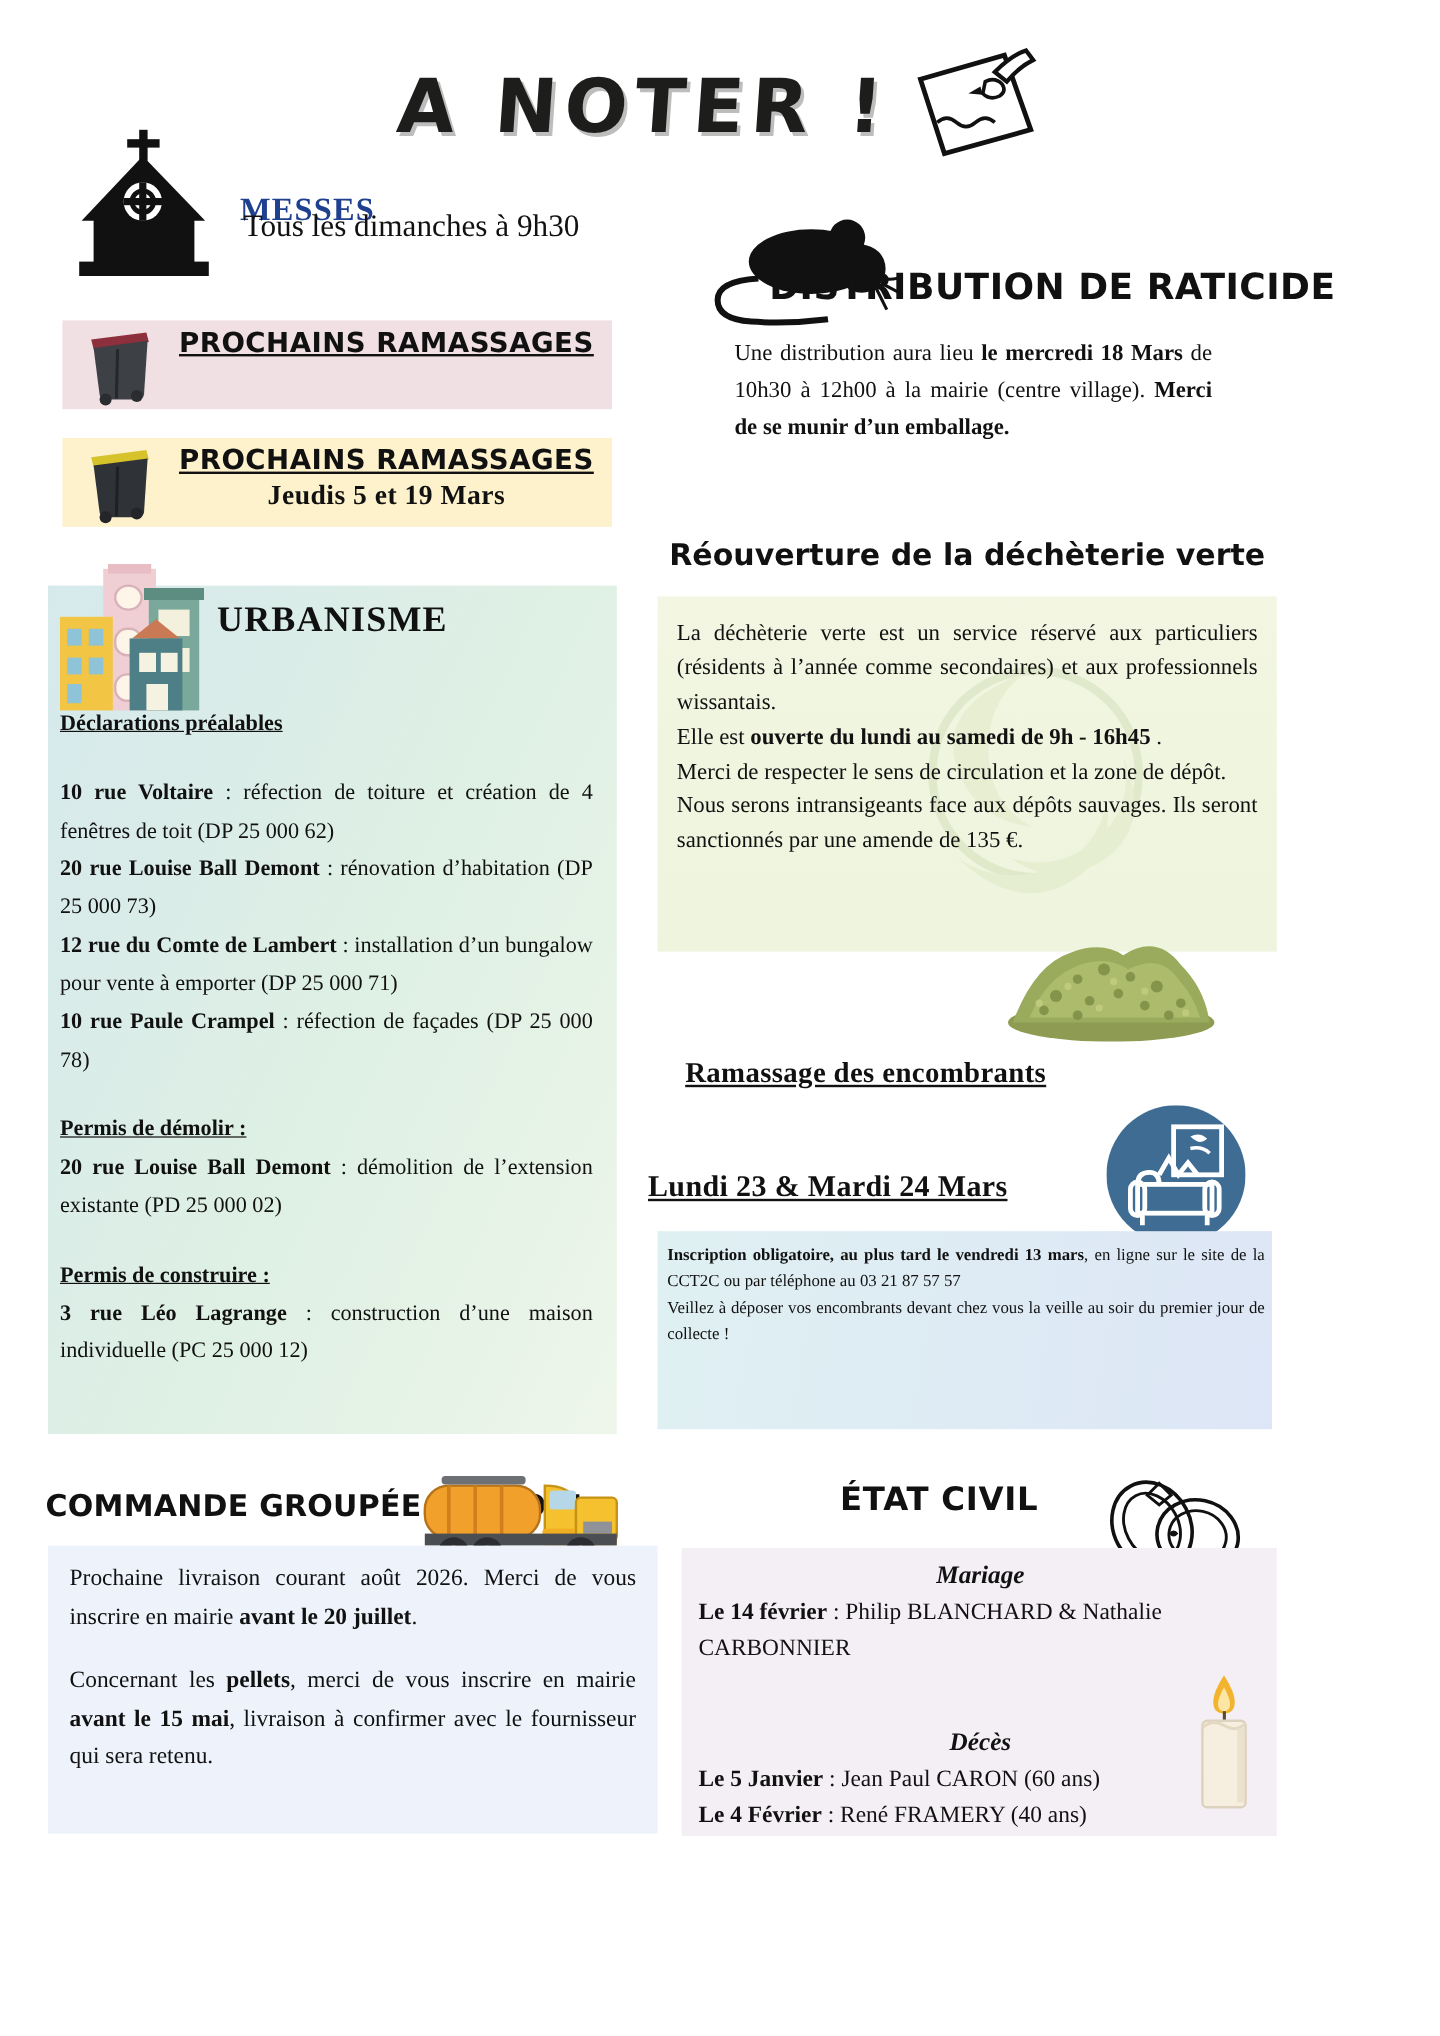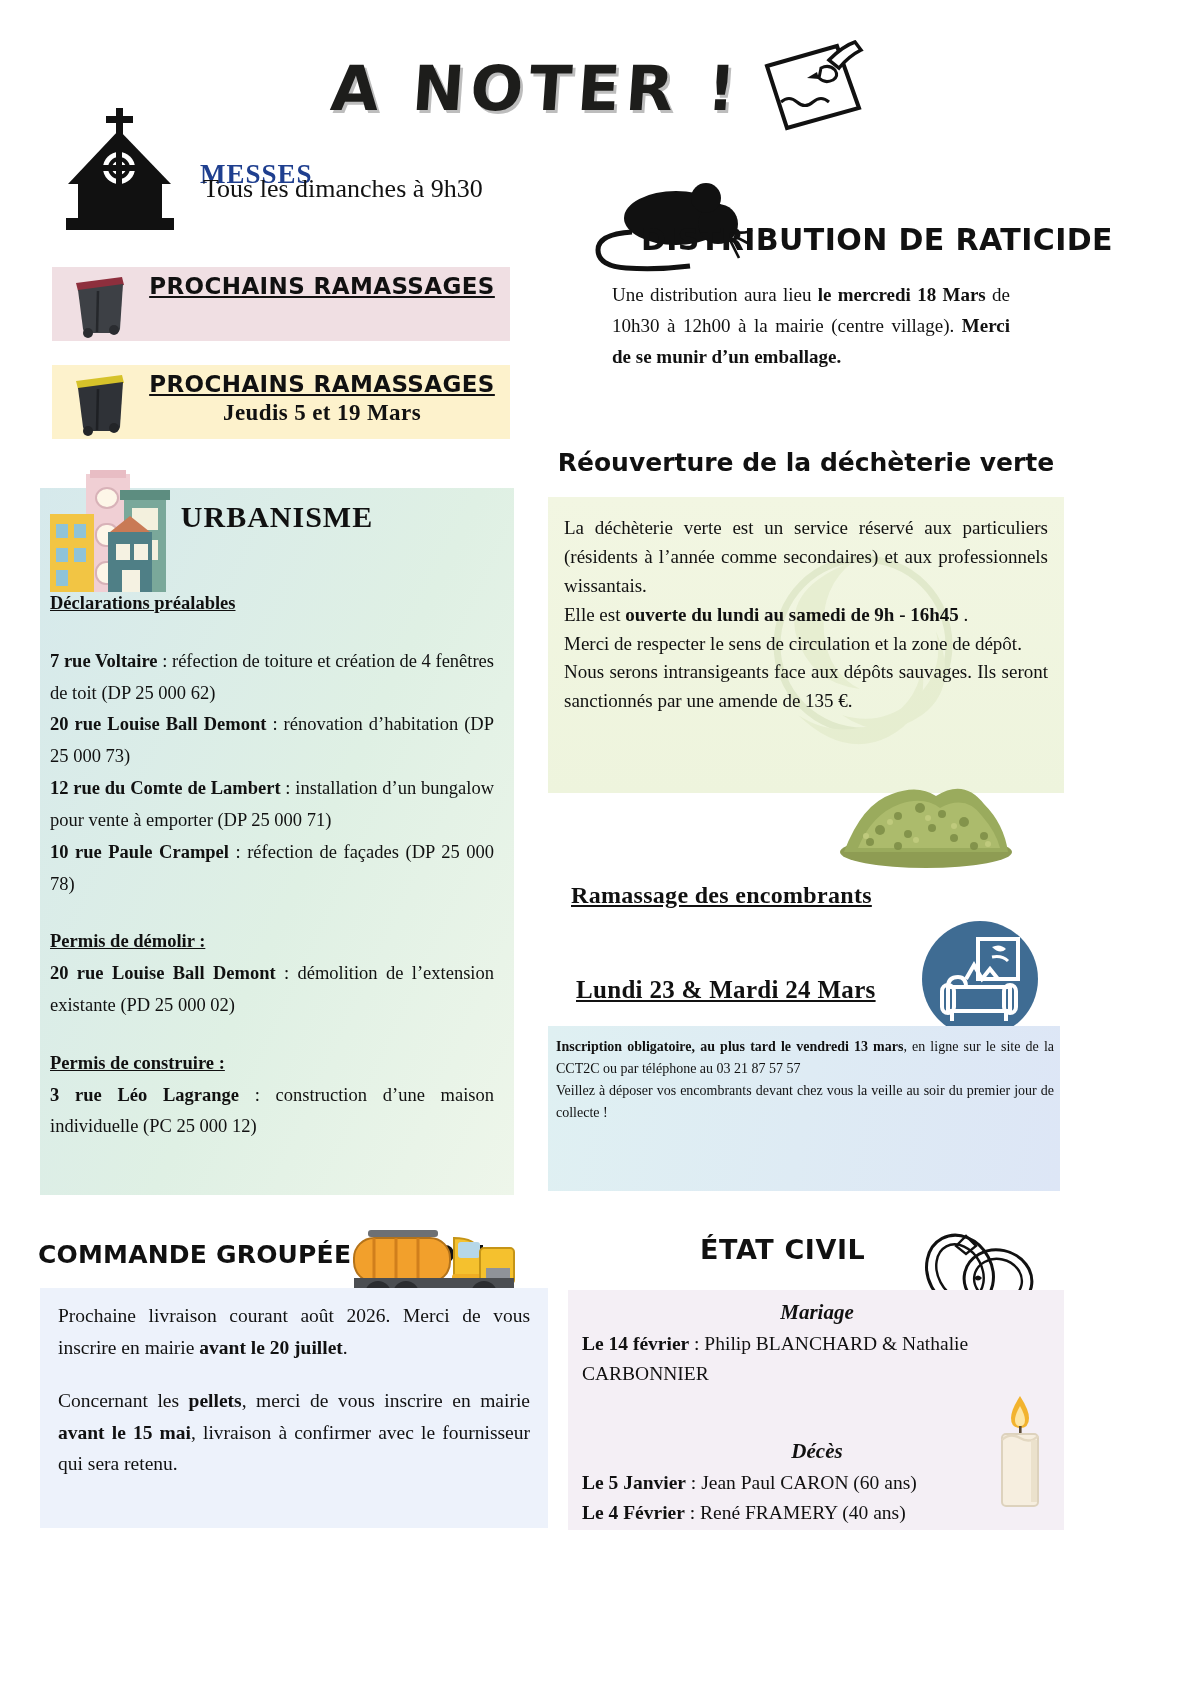--- a/index.html
+++ b/index.html
@@ -165,21 +165,21 @@
   #encombrants-title {
     left: 558px; top: 882px;
     font-family: "Liberation Serif", serif;
     font-weight: bold;
     font-size: 24px;
     text-decoration: underline;
     letter-spacing: 0.3px;
     margin-left: 13px;
   }
   #encombrants-dates {
-    left: 576px; top: 976px;
+    left: 540px; top: 976px;
     font-family: "Liberation Serif", serif;
     font-weight: bold;
     font-size: 25px;
     text-decoration: underline;
     letter-spacing: 0.3px;
   }
   #encombrants-icon { left: 922px; top: 921px; }
   #encombrants-panel {
     left: 548px; top: 1026px;
     width: 512px; height: 165px;
@@ -330,21 +330,21 @@
     <rect x="28" y="78" width="12" height="14" fill="#8fc3d8"></rect>
     <rect x="10" y="100" width="12" height="16" fill="#8fc3d8"></rect>
   </svg>
 </div>
 <div class="abs" id="urbanisme-heading">URBANISME</div>
 
 <div class="abs" id="urbanisme-body">
   <p class="sec-head">Déclarations préalables</p>
   <div class="gap"></div>
   <p class="just">
-    <span class="b">7 rue Voltaire</span><span> : réfection de toiture et création de 4 fenêtres de toit (DP 25 000 62)</span>
+    <span class="b">10 rue Voltaire</span><span> : réfection de toiture et création de 4 fenêtres de toit (DP 25 000 62)</span>
   </p>
   <p class="just">
     <span class="b">20 rue Louise Ball Demont</span><span> : rénovation d’habitation (DP 25 000 73)</span>
   </p>
   <p class="just">
     <span class="b">12 rue du Comte de Lambert</span><span> : installation d’un bungalow pour vente à emporter (DP 25 000 71)</span>
   </p>
   <p class="just">
     <span class="b">10 rue Paule Crampel</span><span> : réfection de façades (DP 25 000 78)</span>
   </p>

